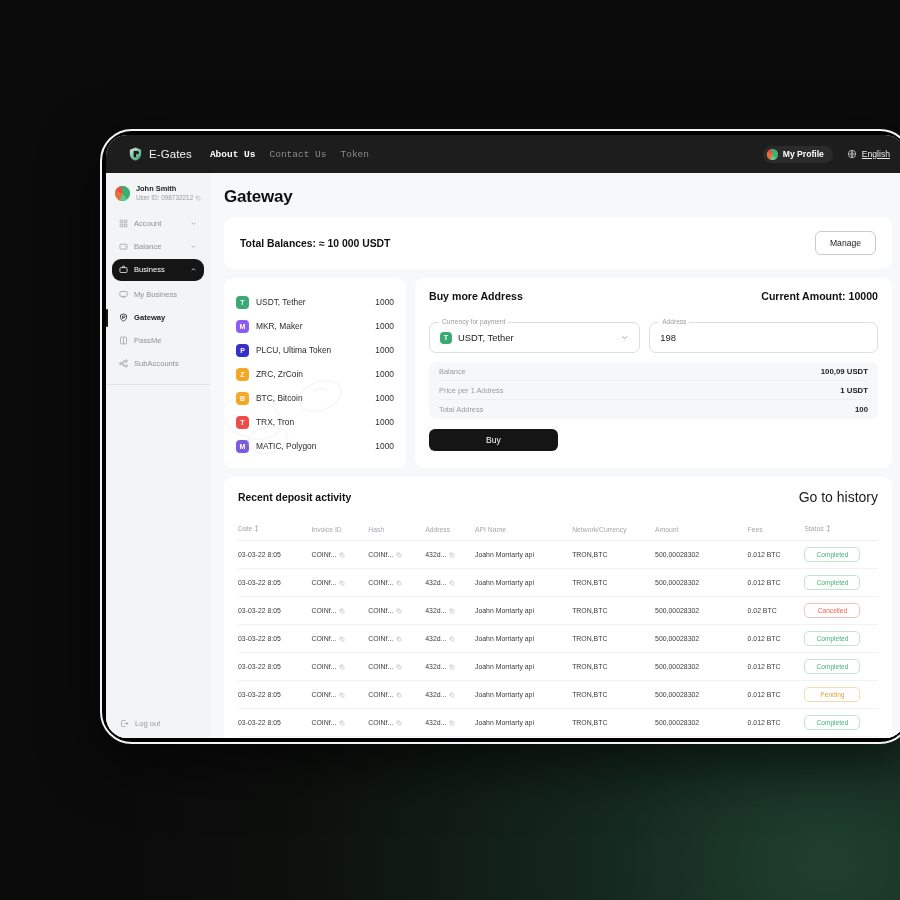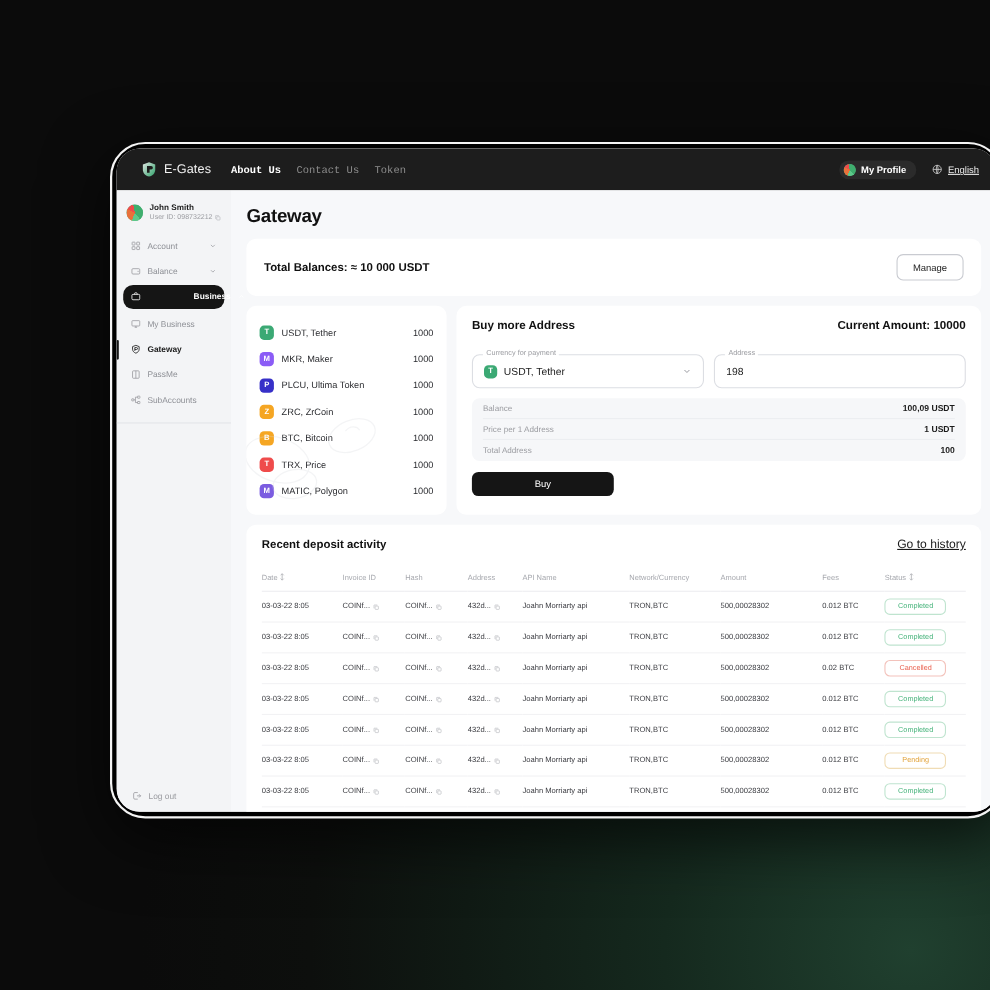--- a/index.html
+++ b/index.html
@@ -87,21 +87,21 @@
 
   .nav-group { display: flex; flex-direction: column; gap: 1px; }
   .nav-item {
     display: flex; align-items: center; gap: 6px;
     height: 22px; margin: 0 6px; padding: 0 7px;
     border-radius: 9px; cursor: pointer;
   }
   .nav-item .nlabel { font-size: 7.6px; color: #8e9096; white-space: nowrap; }
   .nav-item .chev { margin-left: auto; }
   .nav-item.dark { background: #151515; }
-  .nav-item.dark .nlabel { color: #fff; font-weight: bold; margin-left: 42px; }
+  .nav-item.dark .nlabel { color: #fff; font-weight: normal; }
   .nav-sub { display: flex; flex-direction: column; gap: 1px; margin-top: 2px; }
   .nav-sub .nav-item { margin: 0 6px 0 6px; }
   .nav-item.current { position: relative; }
   .nav-item.current .nlabel { color: #1b1b1b; font-weight: bold; }
   .nav-item.current::before {
     content:""; position: absolute; left: -6px; top: 2px;
     width: 2px; height: 18px; background: #151515; border-radius: 2px;
   }
   .sb-divider { height: 1px; background: #e3e4e8; margin: 8px 0 0 0; }
   .logout { margin-top: auto; display: flex; align-items: center; gap: 6px; padding: 0 14px; }
@@ -172,21 +172,21 @@
   .buy-btn {
     margin-top: 10px; width: 129px; height: 22px;
     background: #151515; color: #fff; border: none; border-radius: 6px;
     font-size: 8.6px; cursor: pointer; font-family: inherit;
   }
 
   
   .table-card { padding: 12px 14px 10px 14px; }
   .tbl-head { display: flex; align-items: center; justify-content: space-between; margin-bottom: 20px; }
   .tbl-title { font-size: 10.4px; font-weight: bold; color: #111; }
-  .tbl-link { font-size: 11px; color: #1b1b1b; text-decoration: underline; cursor: pointer; }
+  .tbl-link { font-size: 14px; color: #1b1b1b; cursor: pointer; }
 
   table { width: 100%; border-collapse: collapse; table-layout: fixed; }
   th {
     font-size: 6.8px; color: #a6a8ae; font-weight: normal; text-align: left;
     padding: 0 0 7px 0; border-bottom: 1px solid #ededf0; white-space: nowrap;
   }
   th .sortic { display: inline-block; margin-left: 2px; vertical-align: middle; }
   td {
     font-size: 6.9px; color: #3a3b40; padding: 6px 0;
     border-bottom: 1px solid #f2f2f4; white-space: nowrap;
@@ -414,21 +414,21 @@
             <span class="token-name">ZRC, ZrCoin</span>
             <span class="token-amt">1000</span>
           </div>
           <div class="token-row">
             <span class="token-ic" style="background:#f5a623">B</span>
             <span class="token-name">BTC, Bitcoin</span>
             <span class="token-amt">1000</span>
           </div>
           <div class="token-row">
             <span class="token-ic" style="background:#ef4b4b">T</span>
-            <span class="token-name">TRX, Price</span>
+            <span class="token-name">TRX, Tron</span>
             <span class="token-amt">1000</span>
           </div>
           <div class="token-row">
             <span class="token-ic" style="background:#7b5ce0">M</span>
             <span class="token-name">MATIC, Polygon</span>
             <span class="token-amt">1000</span>
           </div>
         </div>
 
         <div class="card buy-card">

